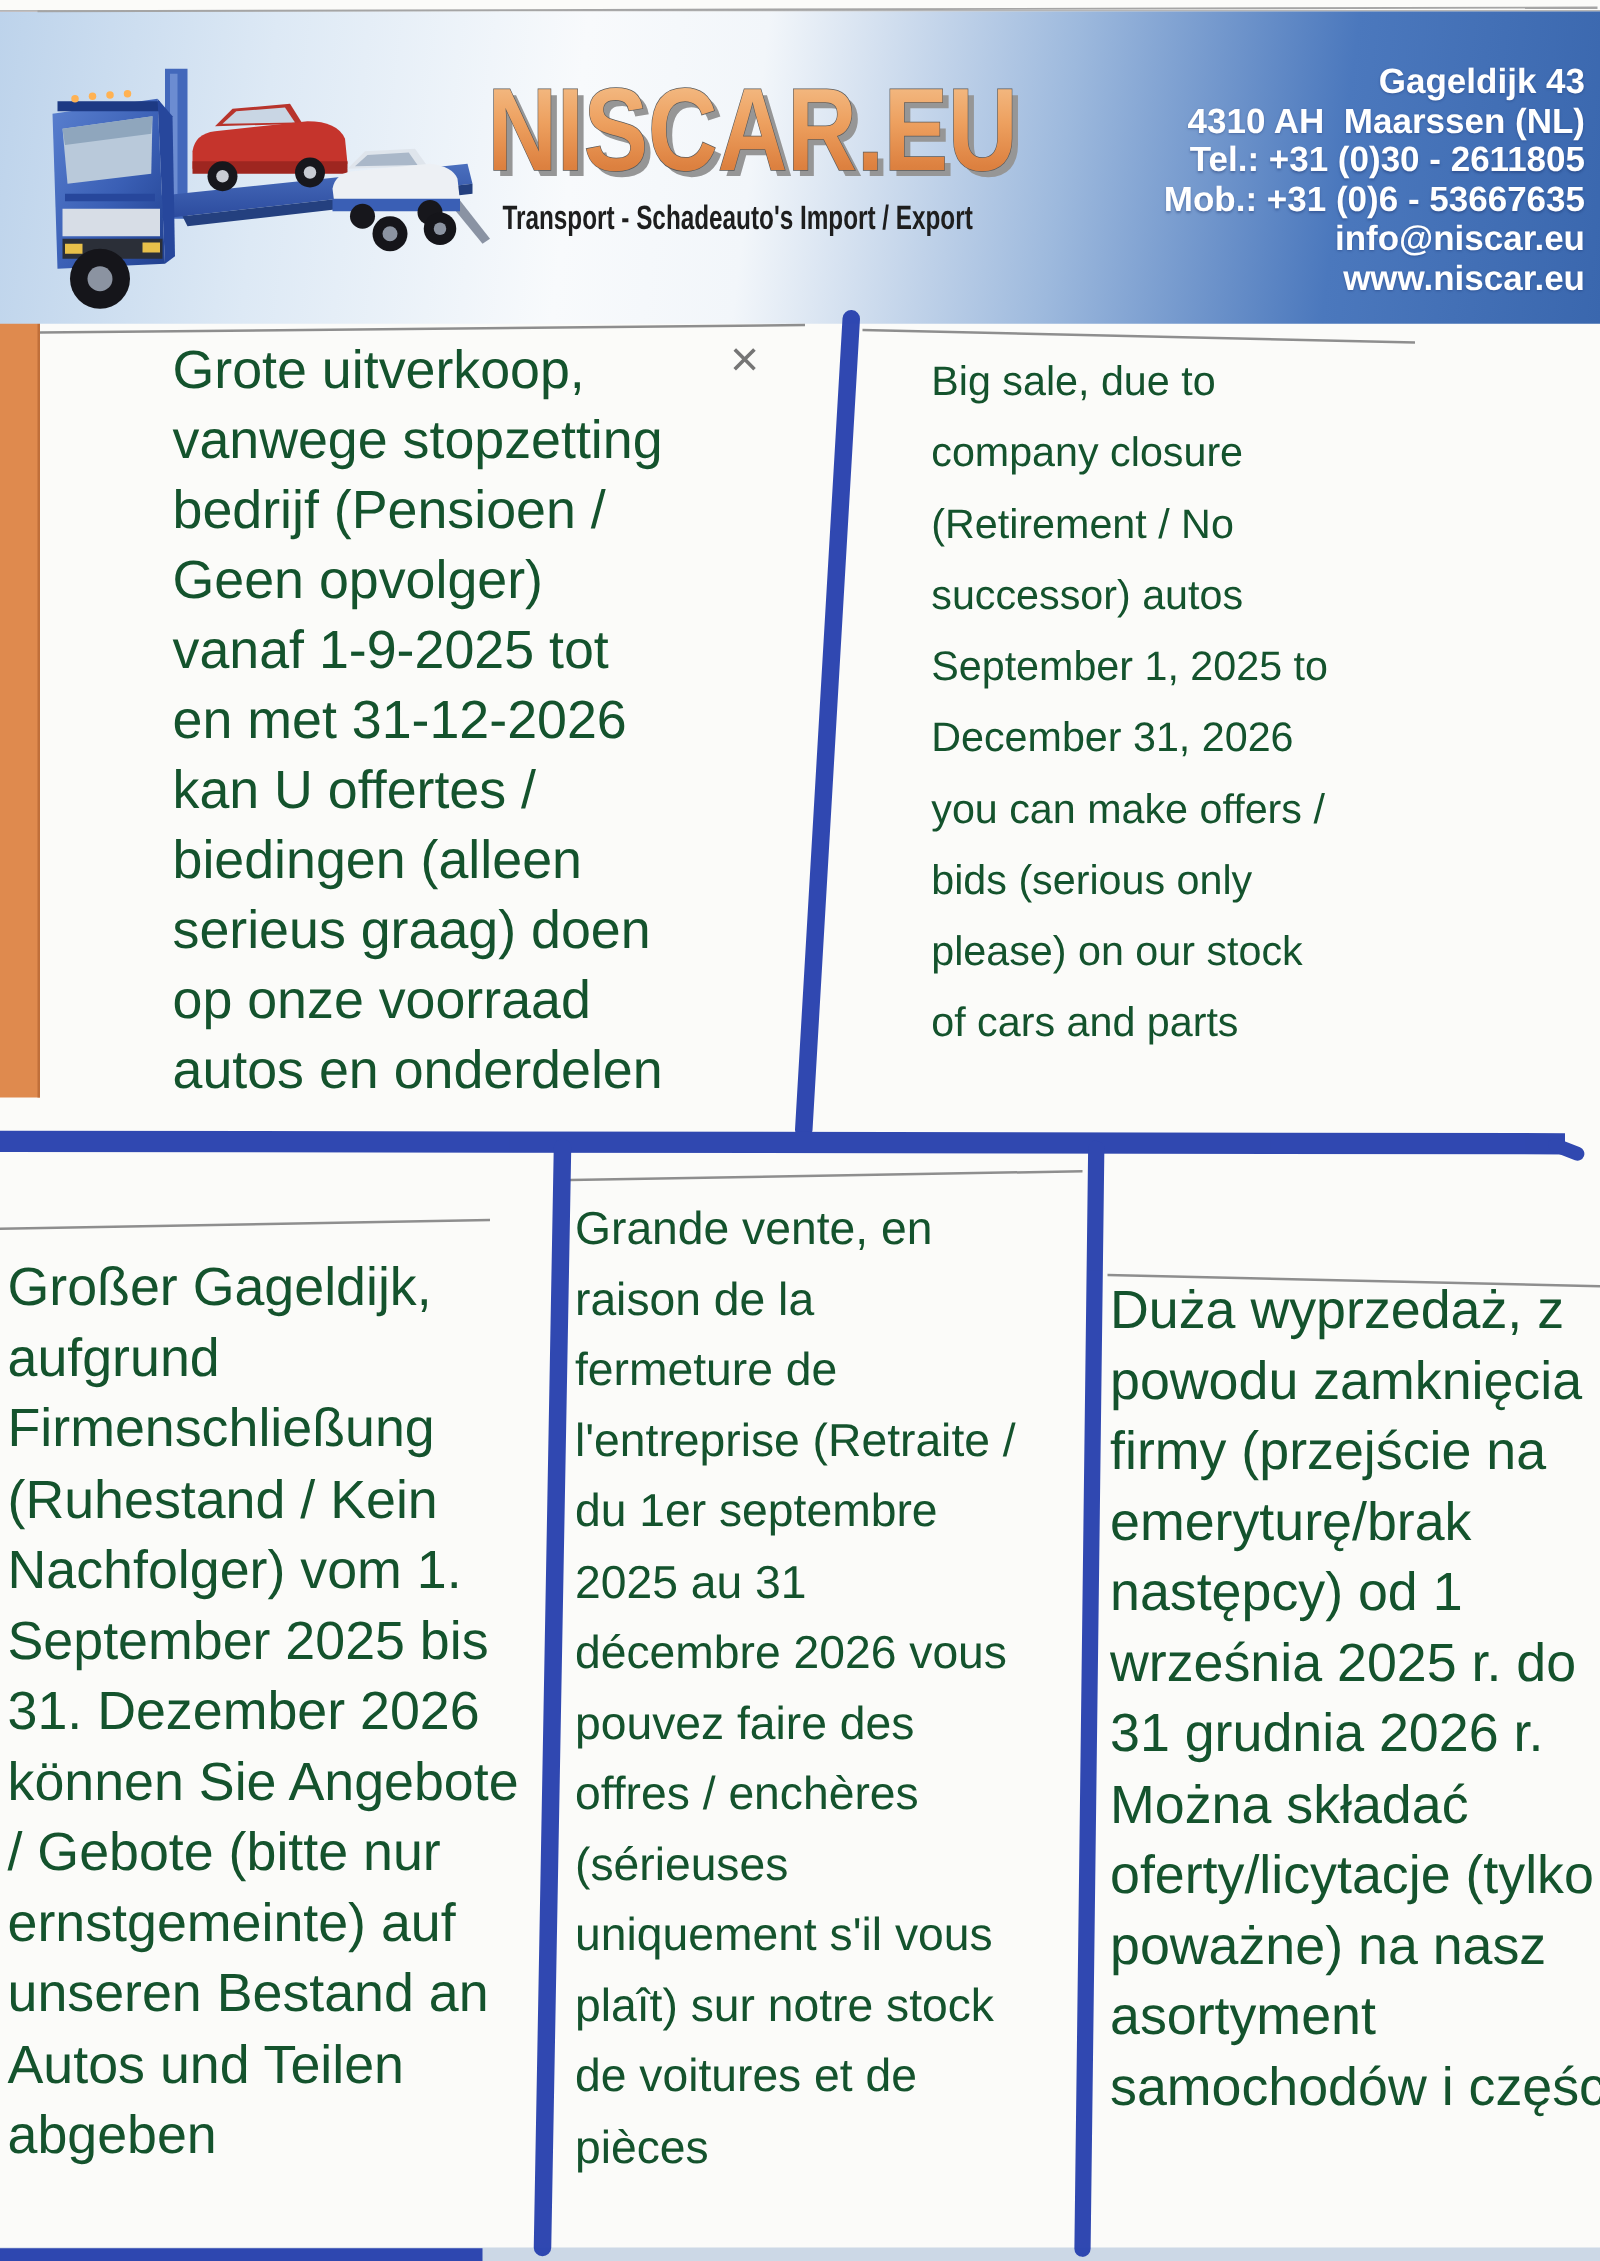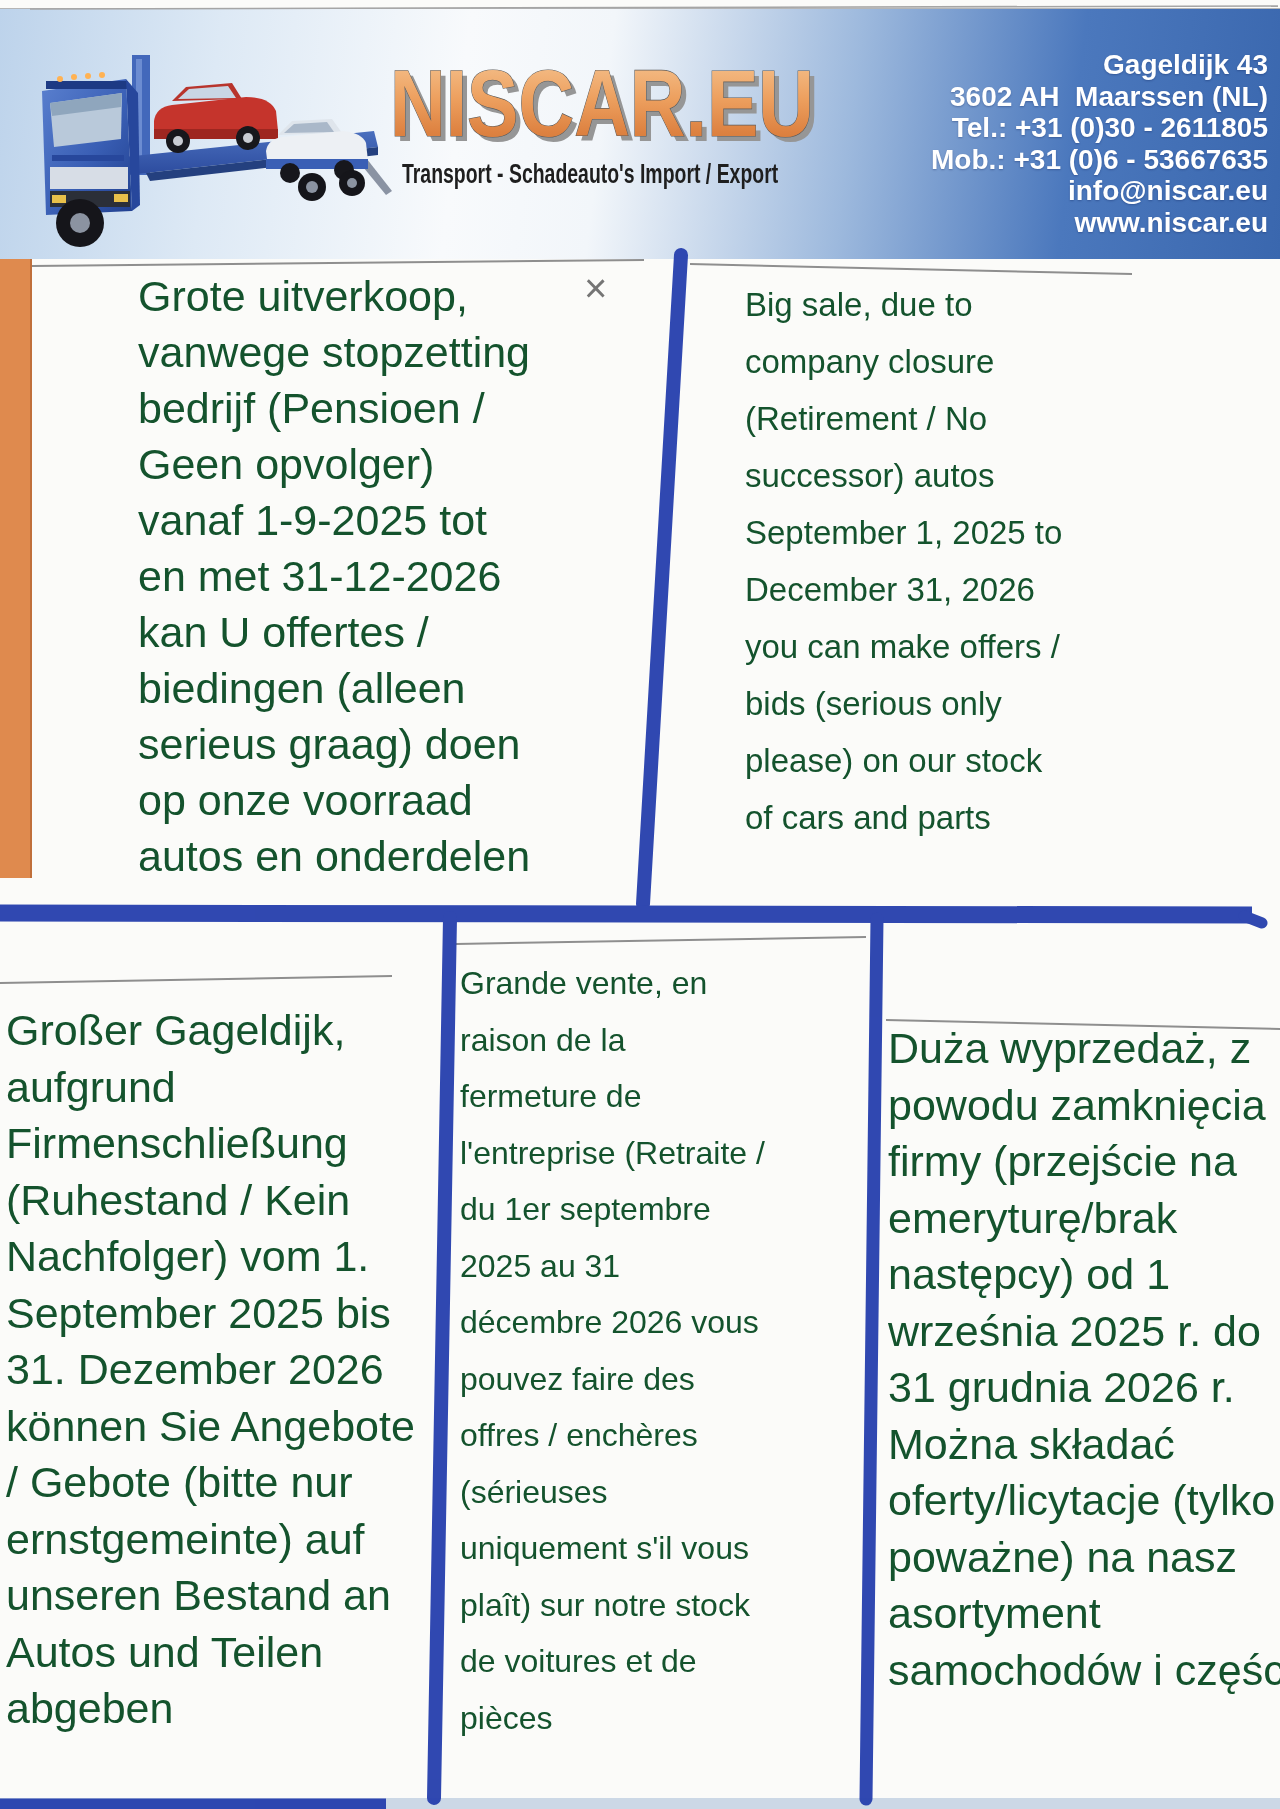--- a/index.html
+++ b/index.html
@@ -32,21 +32,21 @@
     font-size:28px;font-weight:bold;color:#ffffff;line-height:31.5px;
     text-shadow:0 1px 2px rgba(15,35,90,.35);
   }
   .contact-line{white-space:pre;}
   
   .tblock{position:absolute;color:#14532d;z-index:2;}
   .tline{white-space:pre;}
   .dutch  {left:138px;top:268px;font-size:43px;line-height:56px;}
   .english{left:745px;top:276px;font-size:33px;line-height:57px;}
   .german {left:6px;  top:1002px;font-size:43px;line-height:56.5px;}
-  .french {left:460px;top:955px; font-size:32px;line-height:56.5px;}
+  .french {left:460px;top:955px; font-size:37px;line-height:56.5px;}
   .polish {left:888px;top:1020px;font-size:43px;line-height:56.5px;}
   .close-x{
     position:absolute;left:584px;top:268px;z-index:3;
     font-size:40px;font-weight:400;color:#757575;line-height:40px;
     cursor:default;
   }
   .overlay{position:absolute;inset:0;z-index:5;pointer-events:none;}
 </style>
 </head>
 <body>
@@ -137,21 +137,21 @@
         </defs>
         <text x="9" y="92" font-size="94" font-weight="bold" fill="#969696" textLength="424" lengthAdjust="spacingAndGlyphs">NISCAR.EU</text>
         <text x="4" y="87" font-size="94" font-weight="bold" fill="url(#logoGrad)" stroke="#5a5a5a" stroke-width="1.2" paint-order="stroke" textLength="424" lengthAdjust="spacingAndGlyphs">NISCAR.EU</text>
       </svg>
     </div>
 
     <div class="tagline">Transport - Schadeauto's Import / Export</div>
 
     <div class="contact">
       <div class="contact-line">Gageldijk 43</div>
-      <div class="contact-line">3602 AH  Maarssen (NL)</div>
+      <div class="contact-line">4310 AH  Maarssen (NL)</div>
       <div class="contact-line">Tel.: +31 (0)30 - 2611805</div>
       <div class="contact-line">Mob.: +31 (0)6 - 53667635</div>
       <div class="contact-line">info@niscar.eu</div>
       <div class="contact-line">www.niscar.eu</div>
     </div>
   </div>
 
   <div class="close-x">×</div>
 
   <div class="tblock dutch">

